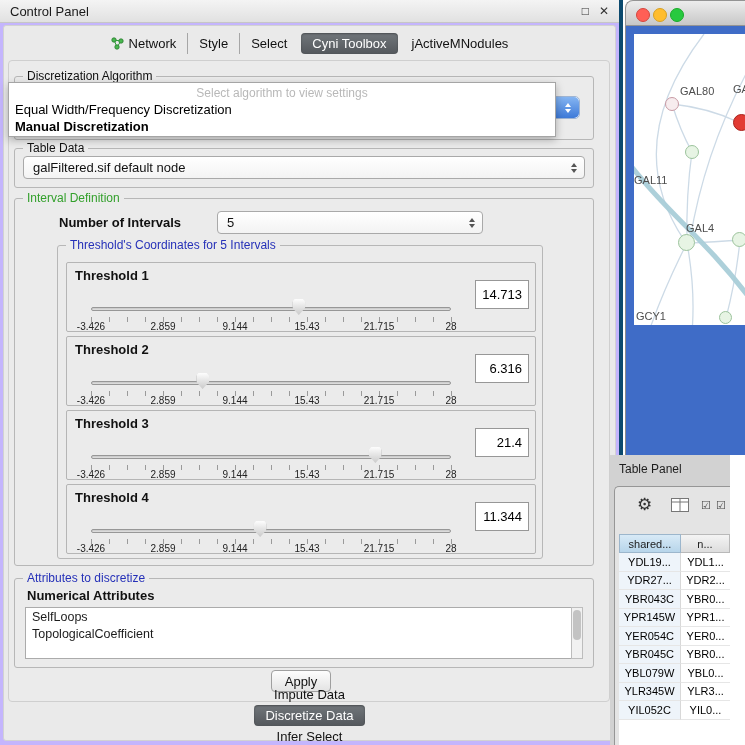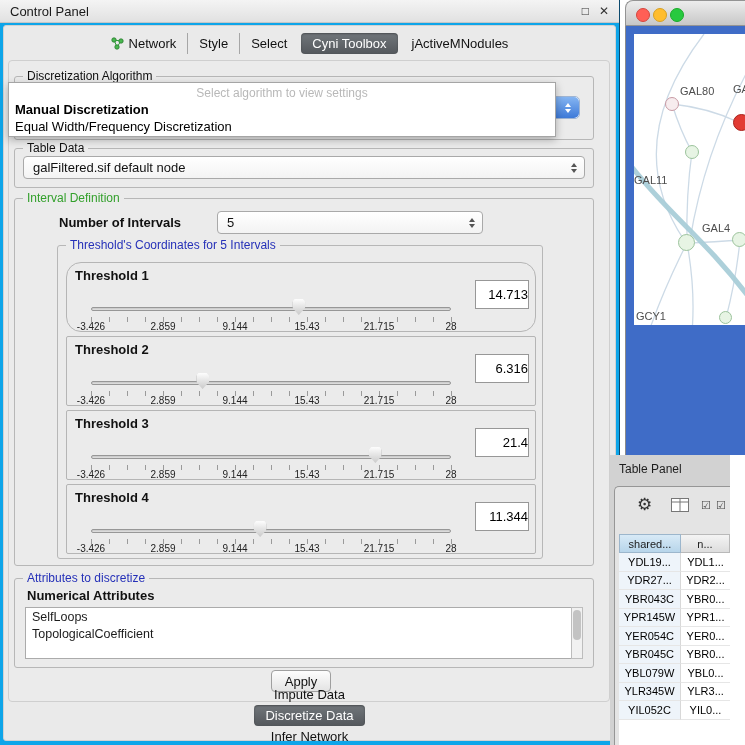--- a/index.html
+++ b/index.html
@@ -3,21 +3,21 @@
 <meta charset="utf-8">
 <style>
   html,body{margin:0;padding:0;}
   body{
     width:745px;height:745px;position:relative;overflow:hidden;
     background:#ffffff;
     font-family:"Liberation Sans", sans-serif;
     -webkit-font-smoothing:antialiased;
   }
   
-  .cp{position:absolute;left:0;top:0;width:619px;height:745px;background:#0ea5e9;border-right:1px solid #0c4a6e;}
+  .cp{position:absolute;left:0;top:0;width:619px;height:745px;background:#c4b5fd;border-right:4px solid #0c4a6e;}
   .cp-titlebar{height:22px;background:linear-gradient(#f4f4f4,#e1e1e1);border-bottom:1px solid #c6c6c6;
     display:flex;align-items:center;padding:0 10px;font-size:13px;color:#1a1a1a;}
   .win-btns{margin-left:auto;display:flex;gap:10px;color:#333;font-size:12px;}
   .win-btn{cursor:default;line-height:12px;}
   .cp-inner{position:absolute;left:3px;top:25px;width:611px;height:714px;background:#eaeaea;border:1px solid #d2d2d2;border-radius:3px;}
   .cp-body{position:absolute;left:8px;top:60px;width:600px;height:640px;border:1px solid #cfcfcf;border-radius:4px;background:#ebebeb;}
 
   
   .tabbar{position:absolute;left:0;width:619px;display:flex;justify-content:center;align-items:center;}
   .tabbar.top{top:31px;height:25px;}
@@ -63,21 +63,21 @@
     border:1px solid #979797;border-radius:2px;box-sizing:border-box;}
   .thumb{position:absolute;top:-6px;width:13px;height:16px;transform:translateX(-50%);
     background:linear-gradient(#fdfdfd,#cacaca);
     clip-path:polygon(18% 0,82% 0,100% 18%,100% 55%,50% 100%,0 55%,0 18%);
     filter:drop-shadow(0 1px 1px rgba(0,0,0,.4));}
   .ticks{position:absolute;left:24px;width:361px;top:54px;height:5px;
     background:repeating-linear-gradient(90deg,#9a9a9a 0,#9a9a9a 1px,transparent 1px,transparent 18px);}
   .scale{position:absolute;left:24px;width:360px;top:58px;height:11px;}
   .scale span{position:absolute;transform:translateX(-50%);font-size:10px;color:#222;white-space:nowrap;}
   .th-value{position:absolute;right:6px;top:17px;width:54px;height:29px;background:#fff;border:1px solid #979797;
-    display:flex;align-items:center;justify-content:flex-end;font-size:13px;color:#000;box-sizing:border-box;}
+    display:flex;align-items:center;justify-content:flex-end;padding-right:6px;font-size:13px;color:#000;box-sizing:border-box;}
 
   .noi-label{position:absolute;left:44px;top:16px;font-size:13px;font-weight:bold;color:#111;}
 
   
   .num-label{position:absolute;left:12px;top:9px;font-size:13px;font-weight:bold;color:#111;}
   .listbox{position:absolute;left:10px;top:28px;width:558px;height:52px;background:#fff;border:1px solid #ababab;overflow:hidden;padding:1px 10px 0 6px;box-sizing:border-box;}
   .list-item{font-size:12.5px;color:#1c1c1c;line-height:17px;white-space:nowrap;}
   .vscroll{position:absolute;right:10px;top:28px;width:12px;height:52px;background:#f1f1f1;border:1px solid #bdbdbd;box-sizing:border-box;}
   .vthumb{position:absolute;left:1px;right:1px;top:2px;height:30px;background:#c3c3c3;border-radius:5px;}
 
@@ -166,22 +166,22 @@
   </div>
   <div class="algo-combo">
     <div class="blue-stepper">
         <div class="tri-u"></div>
         <div class="tri-d"></div>
       </div>
   </div>
 
   <div class="algo-popup">
     <div class="popup-placeholder">Select algorithm to view settings</div>
+    <div class="popup-item">Equal Width/Frequency Discretization</div>
     <div class="popup-item bold">Manual Discretization</div>
-    <div class="popup-item">Equal Width/Frequency Discretization</div>
   </div>
 
   <div class="group" style="left:14px;top:148px;width:578px;height:38px;">
     <span class="gtitle">Table Data</span>
     <div class="combo" style="left:8px;top:7px;width:562px;">
       <span>galFiltered.sif default node</span>
       <span class="stepper">
           <span class="tri-u"></span>
           <span class="tri-d"></span>
         </span>
@@ -195,21 +195,21 @@
       <span>5</span>
       <span class="stepper">
           <span class="tri-u"></span>
           <span class="tri-d"></span>
         </span>
     </div>
 
     <div class="group" style="left:42px;top:46px;width:484px;height:312px;">
       <span class="gtitle blue">Threshold's Coordinates for 5 Intervals</span>
 
-      <div class="th-box" style="top:16px;border-radius:15px;">
+      <div class="th-box" style="top:16px;">
         <span class="th-label">Threshold 1</span>
         <div class="slider-zone">
           <div class="track"></div>
           <div class="thumb" style="left: 57.72%;"></div>
         </div>
         <div class="ticks"></div>
         <div class="scale">
             <span style="left: 0%;">-3.426</span>
             <span style="left: 20%;">2.859</span>
             <span style="left: 40%;">9.144</span>
@@ -291,21 +291,21 @@
   <button class="apply">Apply</button>
 
   <div class="tabbar bottom">
     <div class="tab">
         <span>Impute Data</span>
       </div>
     <div class="tab sel">
         <span>Discretize Data</span>
       </div>
     <div class="tab">
-        <span>Infer Network</span>
+        <span>Infer Select</span>
       </div>
   </div>
 </div>
 
 <div class="net-window">
   <div class="mac-titlebar">
     <span class="tl red"></span>
     <span class="tl yellow"></span>
     <span class="tl green"></span>
   </div>
@@ -333,21 +333,21 @@
       <div class="node green" style="left:51px;top:111px;width:14px;height:14px;"></div>
       <div class="node green" style="left:44px;top:200px;width:17px;height:17px;"></div>
       <div class="node green" style="left:98px;top:198px;width:15px;height:15px;"></div>
       <div class="node green" style="left:5px;top:299px;width:14px;height:14px;"></div>
       <div class="node green" style="left:44px;top:335px;width:14px;height:14px;"></div>
       <div class="node green" style="left:85px;top:277px;width:13px;height:13px;"></div>
       <div class="node green" style="left:20px;top:401px;width:14px;height:14px;"></div>
       <div class="nlabel" style="left:46px;top:51px;">GAL80</div>
       <div class="nlabel" style="left:99px;top:49px;">GA</div>
       <div class="nlabel" style="left:0px;top:140px;">GAL11</div>
-      <div class="nlabel" style="left:68px;top:188px;">GAL4</div>
+      <div class="nlabel" style="left:52px;top:188px;">GAL4</div>
       <div class="nlabel" style="left:2px;top:276px;">GCY1</div>
       <div class="nlabel" style="left:14px;top:348px;">HAP2</div>
     </div>
   </div>
 </div>
 
 <div class="lower-right">
   <span class="tp-label">Table Panel</span>
   <div class="table-window">
     <span class="gear">⚙</span>

